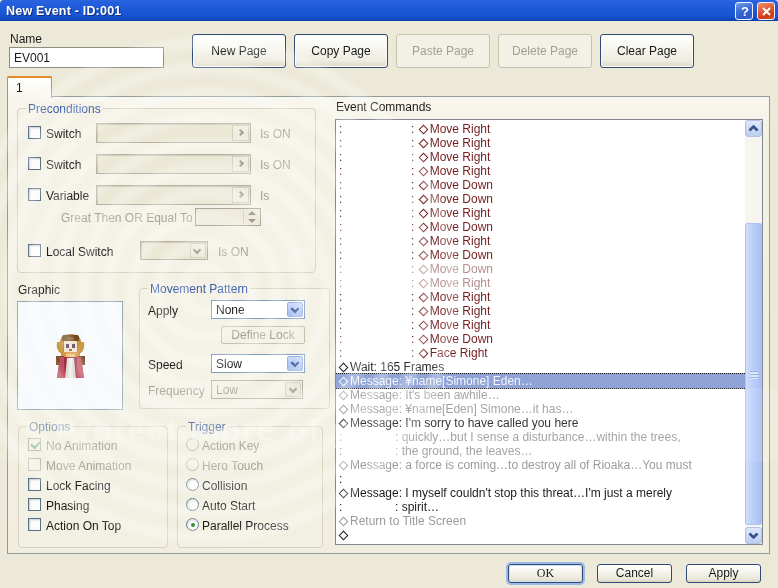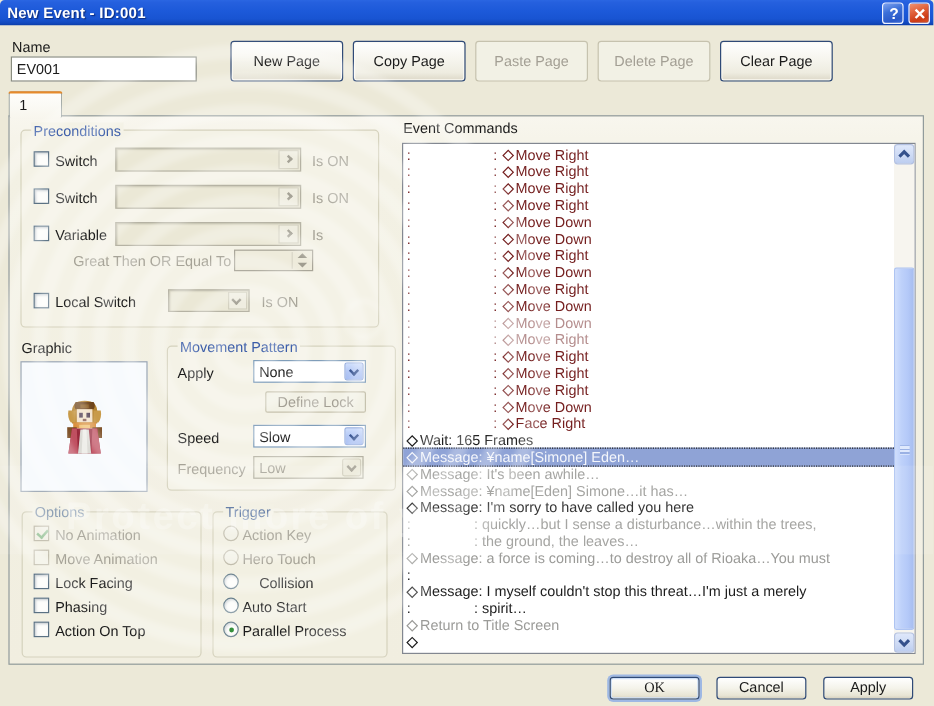--- a/index.html
+++ b/index.html
@@ -245,21 +245,21 @@
   <div class="lbl" style="left:46px;top:519px">Action On Top</div>
 
   <div class="grp" style="left:177px;top:426px;width:146px;height:122px;background:#f2f0e2">
     <span class="gt" style="color:#56719f">Trigger</span>
   </div>
   <div class="rb dis" style="left:186px;top:438px"></div>
   <div class="lbl glabel" style="left:202px;top:439px">Action Key</div>
   <div class="rb dis" style="left:186px;top:458px"></div>
   <div class="lbl glabel" style="left:202px;top:459px">Hero Touch</div>
   <div class="rb" style="left:186px;top:478px"></div>
-  <div class="lbl" style="left:216px;top:479px">Collision</div>
+  <div class="lbl" style="left:202px;top:479px">Collision</div>
   <div class="rb" style="left:186px;top:498px"></div>
   <div class="lbl" style="left:202px;top:499px">Auto Start</div>
   <div class="rb sel" style="left:186px;top:518px"></div>
   <div class="lbl" style="left:202px;top:519px">Parallel Process</div>
 
   <div id="evlbl">Event Commands</div>
   <div id="evlist">
     <div id="selrow"></div>
     <div id="rows">
       <div class="row mv" style="top:2px">

